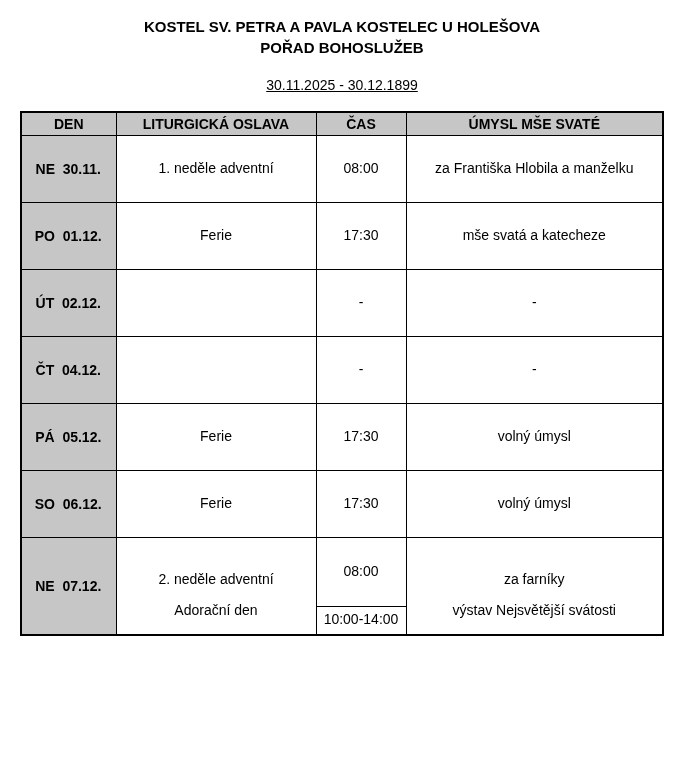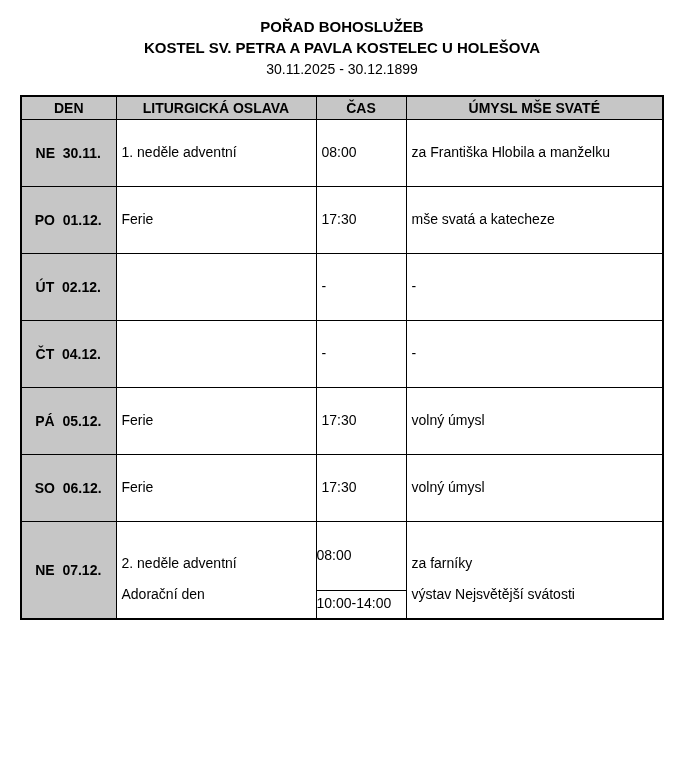--- a/index.html
+++ b/index.html
@@ -24,21 +24,22 @@
   }
   .title-block { text-align: center; margin-bottom: 16px; }
   .title-line {
     font-weight: bold;
     font-size: 15px;
     line-height: 21px;
   }
   .title-sub {
     font-size: 14px;
     line-height: 20px;
-    margin-top: 1px;
+    margin-top: 17px;
+    text-decoration: underline;
   }
   table.schedule {
     width: 100%;
     border-collapse: collapse;
     border: 2px solid var(--border-color);
     table-layout: fixed;
   }
   table.schedule th,
   table.schedule td {
     border: 1px solid var(--border-color);
@@ -56,20 +57,21 @@
   tbody tr.tall { height: 98px; }
   td.day-cell {
     background: var(--day-column-bg);
     font-weight: bold;
     text-align: center;
     padding-left: 0;
     white-space: pre;
     vertical-align: middle;
   }
   td.data-cell {
+    text-align: center;
     vertical-align: middle;
     padding: 3px 5px;
     line-height: 19px;
   }
   td.data-cell.multi { padding: 24px 5px 5px 5px; }
   td.data-cell.multi .line + .line { margin-top: 12px; }
   td.time-cell.multi { padding-left: 0; padding-right: 0; }
   td.time-cell.multi .line + .line {
     border-top: 1px solid var(--border-color);
     padding-top: 3px;
@@ -82,22 +84,22 @@
     line-height: 20px;
     padding: 3px 6px 5px 6px;
   }
 </style>
 </head>
 <body>
 
 <div class="page">
 
   <div class="title-block">
+    <div class="title-line">KOSTEL SV. PETRA A PAVLA KOSTELEC U HOLEŠOVA</div>
     <div class="title-line">POŘAD BOHOSLUŽEB</div>
-    <div class="title-line">KOSTEL SV. PETRA A PAVLA KOSTELEC U HOLEŠOVA</div>
     <div class="title-sub">30.11.2025 - 30.12.1899</div>
   </div>
 
   <table class="schedule">
     <colgroup>
       <col style="width:95px">
       <col style="width:200px">
       <col style="width:90px">
       <col>
     </colgroup>

